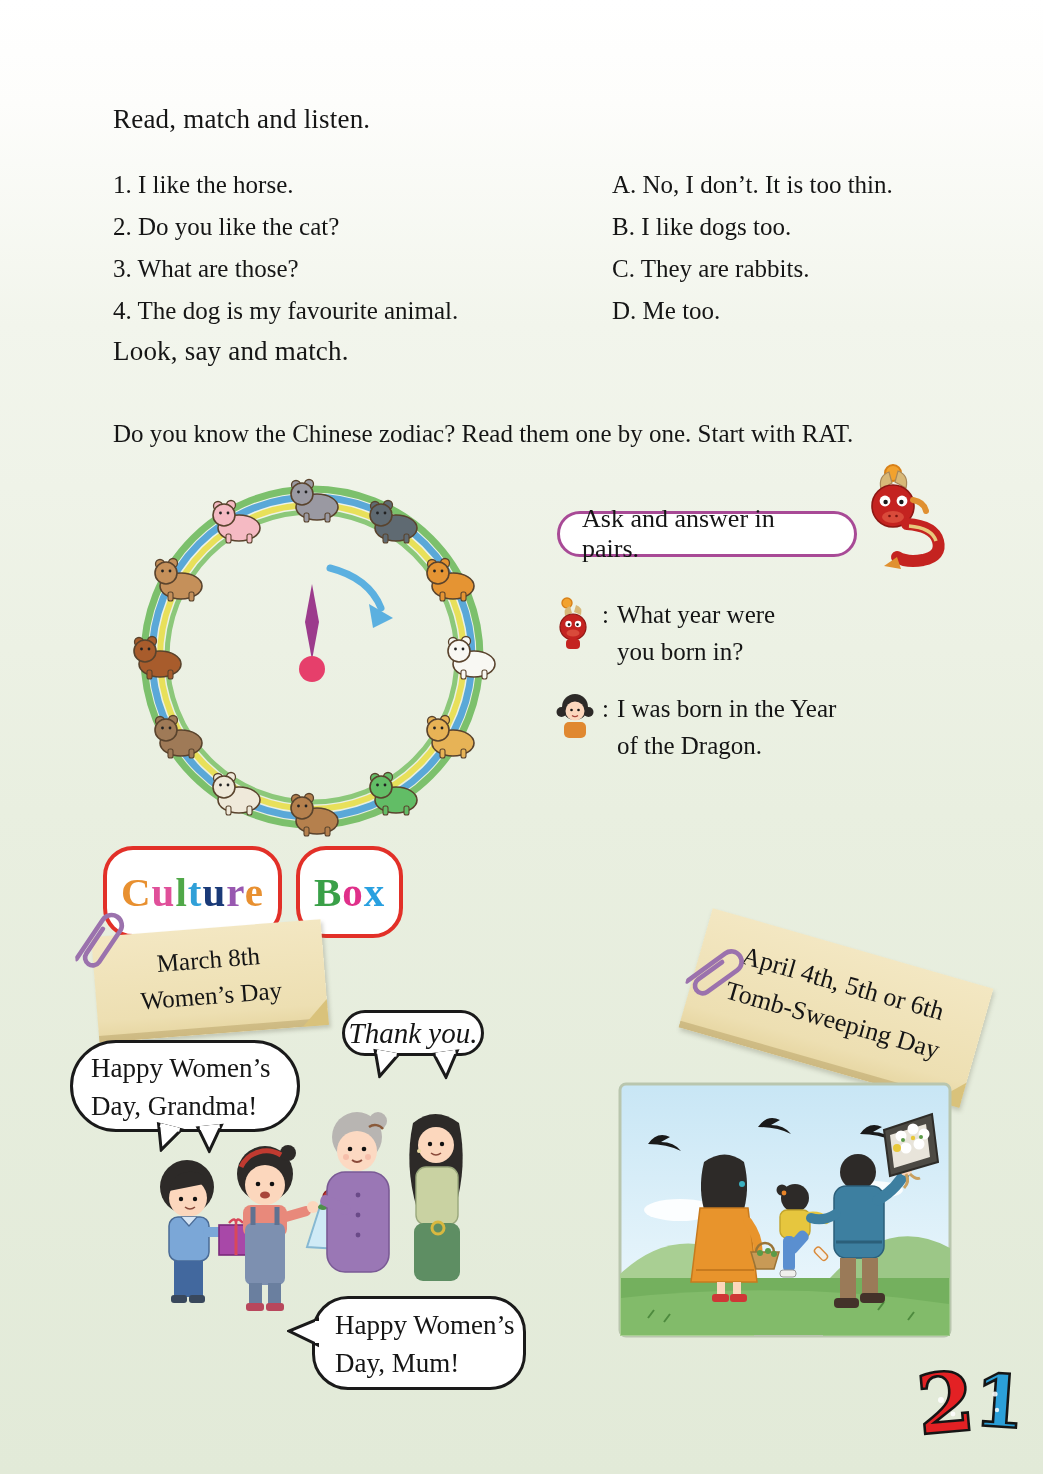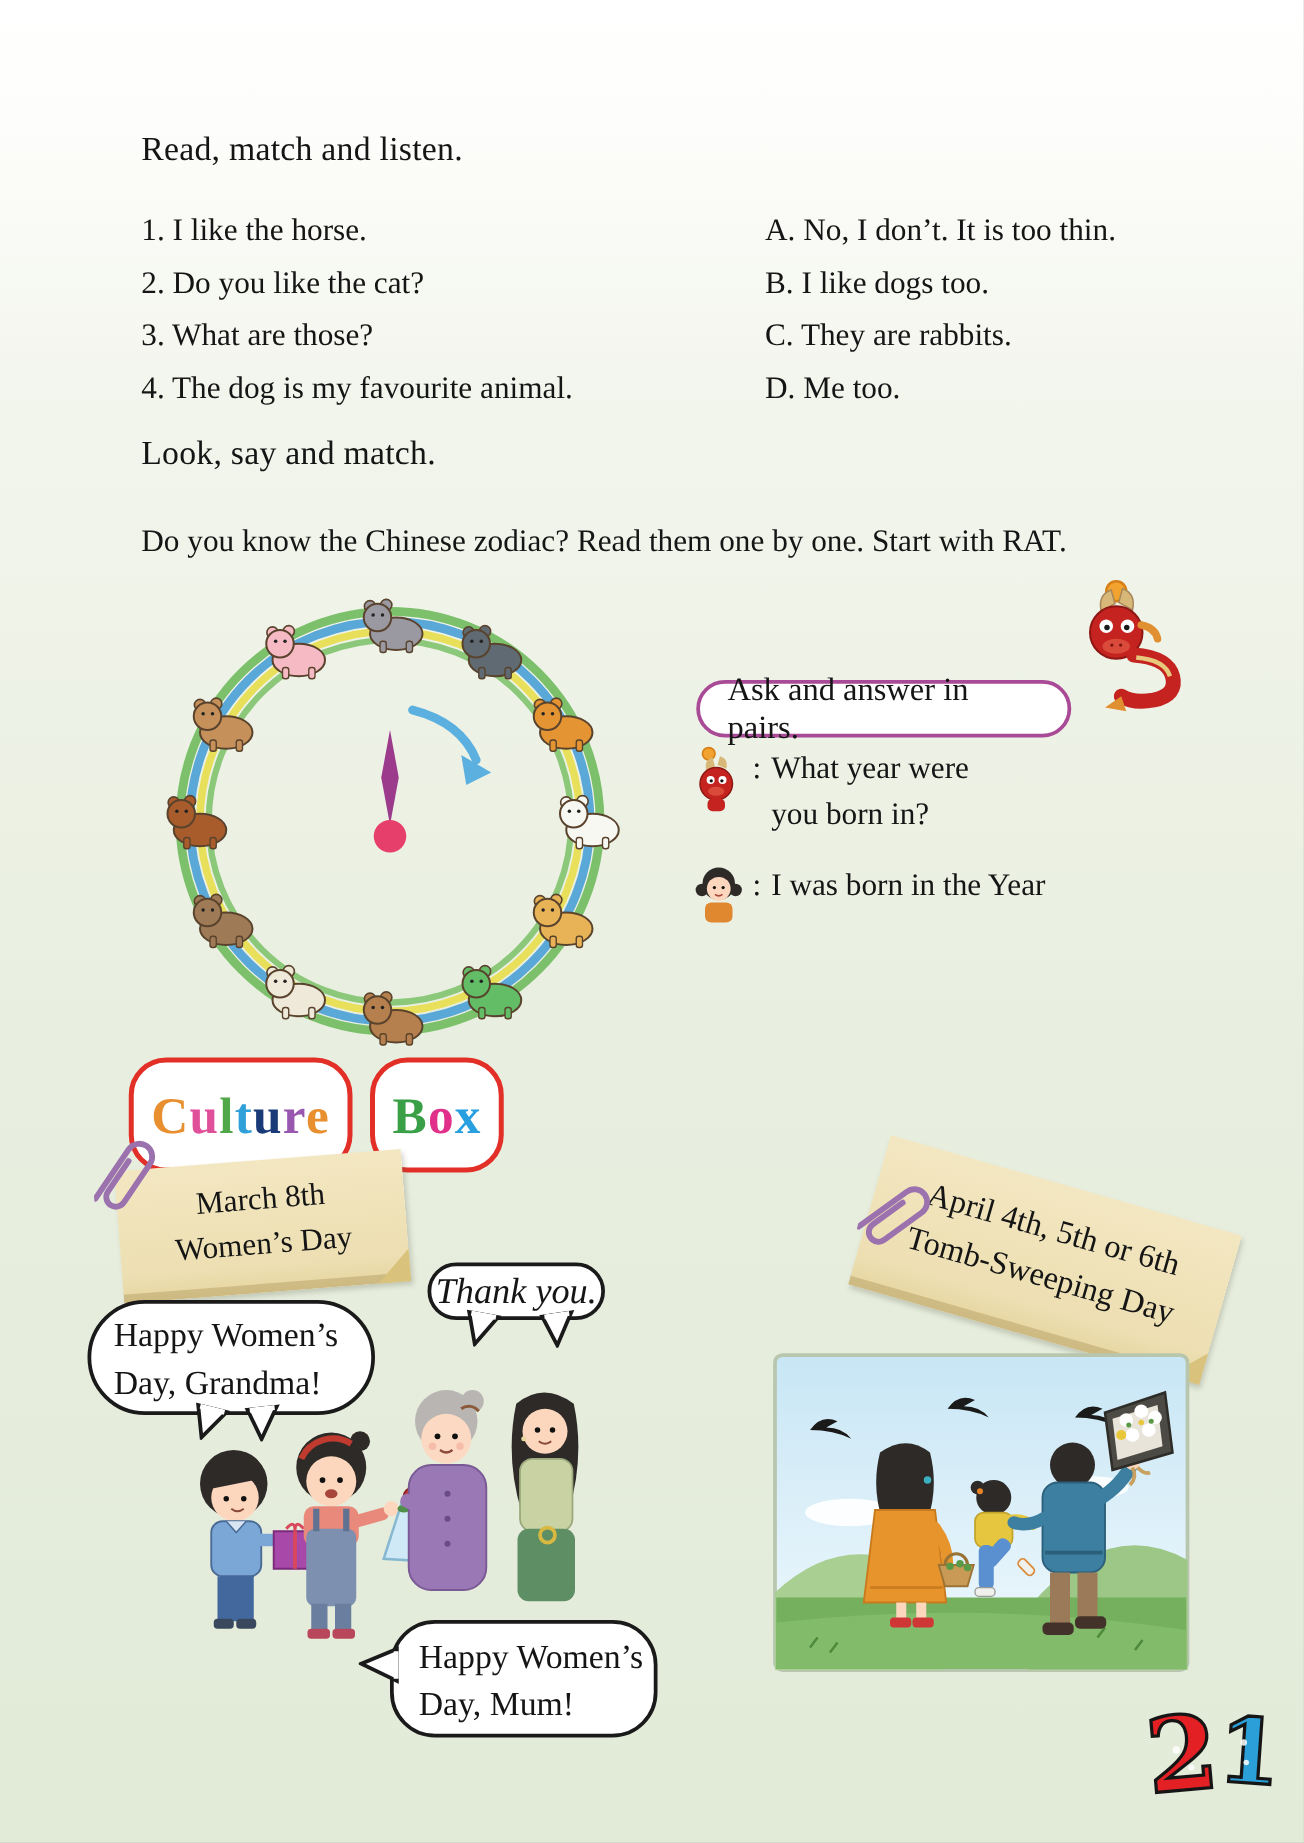--- a/index.html
+++ b/index.html
@@ -12,21 +12,21 @@
   .mrow{line-height:42px;white-space:nowrap;}
   .instr{font-size:25px;white-space:nowrap;}
 
   
   .wheel{width:390px;height:390px;}
   .wheel svg.ring{position:absolute;left:0;top:0;}
   .zo-animal{position:absolute;width:62px;height:50px;}
 
   
   .pill{background:#fff;border:3px solid #a84a96;border-radius:26px;height:46px;
-    display:flex;align-items:center;justify-content:center;font-size:26px;padding:0 22px;box-sizing:border-box;margin-top:33px;}
+    display:flex;align-items:center;justify-content:center;font-size:26px;padding:0 22px;box-sizing:border-box;}
 
   
   .dlg-row{display:flex;align-items:flex-start;}
   .dlg-text{font-size:25px;line-height:37px;}
   .colon{font-size:25px;line-height:37px;margin:0 8px 0 6px;}
 
   
   .cb-wrap{display:flex;gap:14px;}
   .cb-word{background:#fff;border:4px solid #e23028;border-radius:30px;padding:16px 14px;
     font-size:41px;font-weight:bold;line-height:52px;letter-spacing:1px;font-family:"Liberation Serif",serif;}
@@ -60,21 +60,21 @@
     <div class="mrow">3. What are those?</div>
     <div class="mrow">4. The dog is my favourite animal.</div>
   </div>
   <div class="mcol abs" style="left:612px;top:164px;">
     <div class="mrow">A. No, I don’t. It is too thin.</div>
     <div class="mrow">B. I like dogs too.</div>
     <div class="mrow">C. They are rabbits.</div>
     <div class="mrow">D. Me too.</div>
   </div>
 
-  <h1 class="sec abs" style="left:113px;top:347px;">Look, say and match.</h1>
+  <h1 class="sec abs" style="left:113px;top:336px;">Look, say and match.</h1>
   <div class="instr abs" style="left:113px;top:420px;">Do you know the Chinese zodiac? Read them one by one. Start with RAT.</div>
 
   <div class="wheel abs" style="left:117px;top:462px;">
     <svg class="ring" width="390" height="390" viewBox="0 0 390 390">
       <circle cx="195" cy="195" r="168" fill="none" stroke-width="7" stroke="#7cc06c"></circle>
       <circle cx="195" cy="195" r="160" fill="none" stroke-width="7" stroke="#5aa8d8"></circle>
       <circle cx="195" cy="195" r="152" fill="none" stroke-width="6" stroke="#e8e05a"></circle>
       <circle cx="195" cy="195" r="145" fill="none" stroke-width="5" stroke="#8cc87a"></circle>
       <polygon points="195,122 202,160 195,198 188,160" fill="#9c3b8c"></polygon>
       <circle cx="195" cy="207" r="13" fill="#e63f6b"></circle>
@@ -258,20 +258,21 @@
         <circle cx="21" cy="21" r="9.5" fill="#fcd7bd"></circle>
         <circle cx="17.5" cy="20" r="1.3" fill="#111"></circle>
           <circle cx="24.5" cy="20" r="1.3" fill="#111"></circle>
         <path d="M18,25.5 q3,2.4 6,0" stroke="#a8453a" stroke-width="1.3" fill="none"></path>
         <rect x="10" y="32" width="22" height="16" rx="5" fill="#e08830"></rect>
       </svg>
     </span>
     <span class="colon">:</span>
     <div class="dlg-text">
       <div>I was born in the Year</div>
+      <div>of the Dragon.</div>
     </div>
   </div>
 
   <div class="cb-wrap abs" style="left:103px;top:846px;">
     <div class="cb-word" style="border-color: rgb(226, 48, 40);"><span style="color: rgb(232, 144, 48);">C</span><span style="color: rgb(224, 80, 154);">u</span><span style="color: rgb(80, 168, 72);">l</span><span style="color: rgb(48, 160, 216);">t</span><span style="color: rgb(26, 58, 120);">u</span><span style="color: rgb(152, 88, 176);">r</span><span style="color: rgb(232, 144, 48);">e</span></div>
     <div class="cb-word" style="border-color: rgb(226, 48, 40);"><span style="color: rgb(58, 160, 72);">B</span><span style="color: rgb(224, 48, 138);">o</span><span style="color: rgb(40, 160, 224);">x</span></div>
   </div>
 
   <div class="note note1 abs" style="left:95px;top:928px;">
     <div>March 8th</div>

